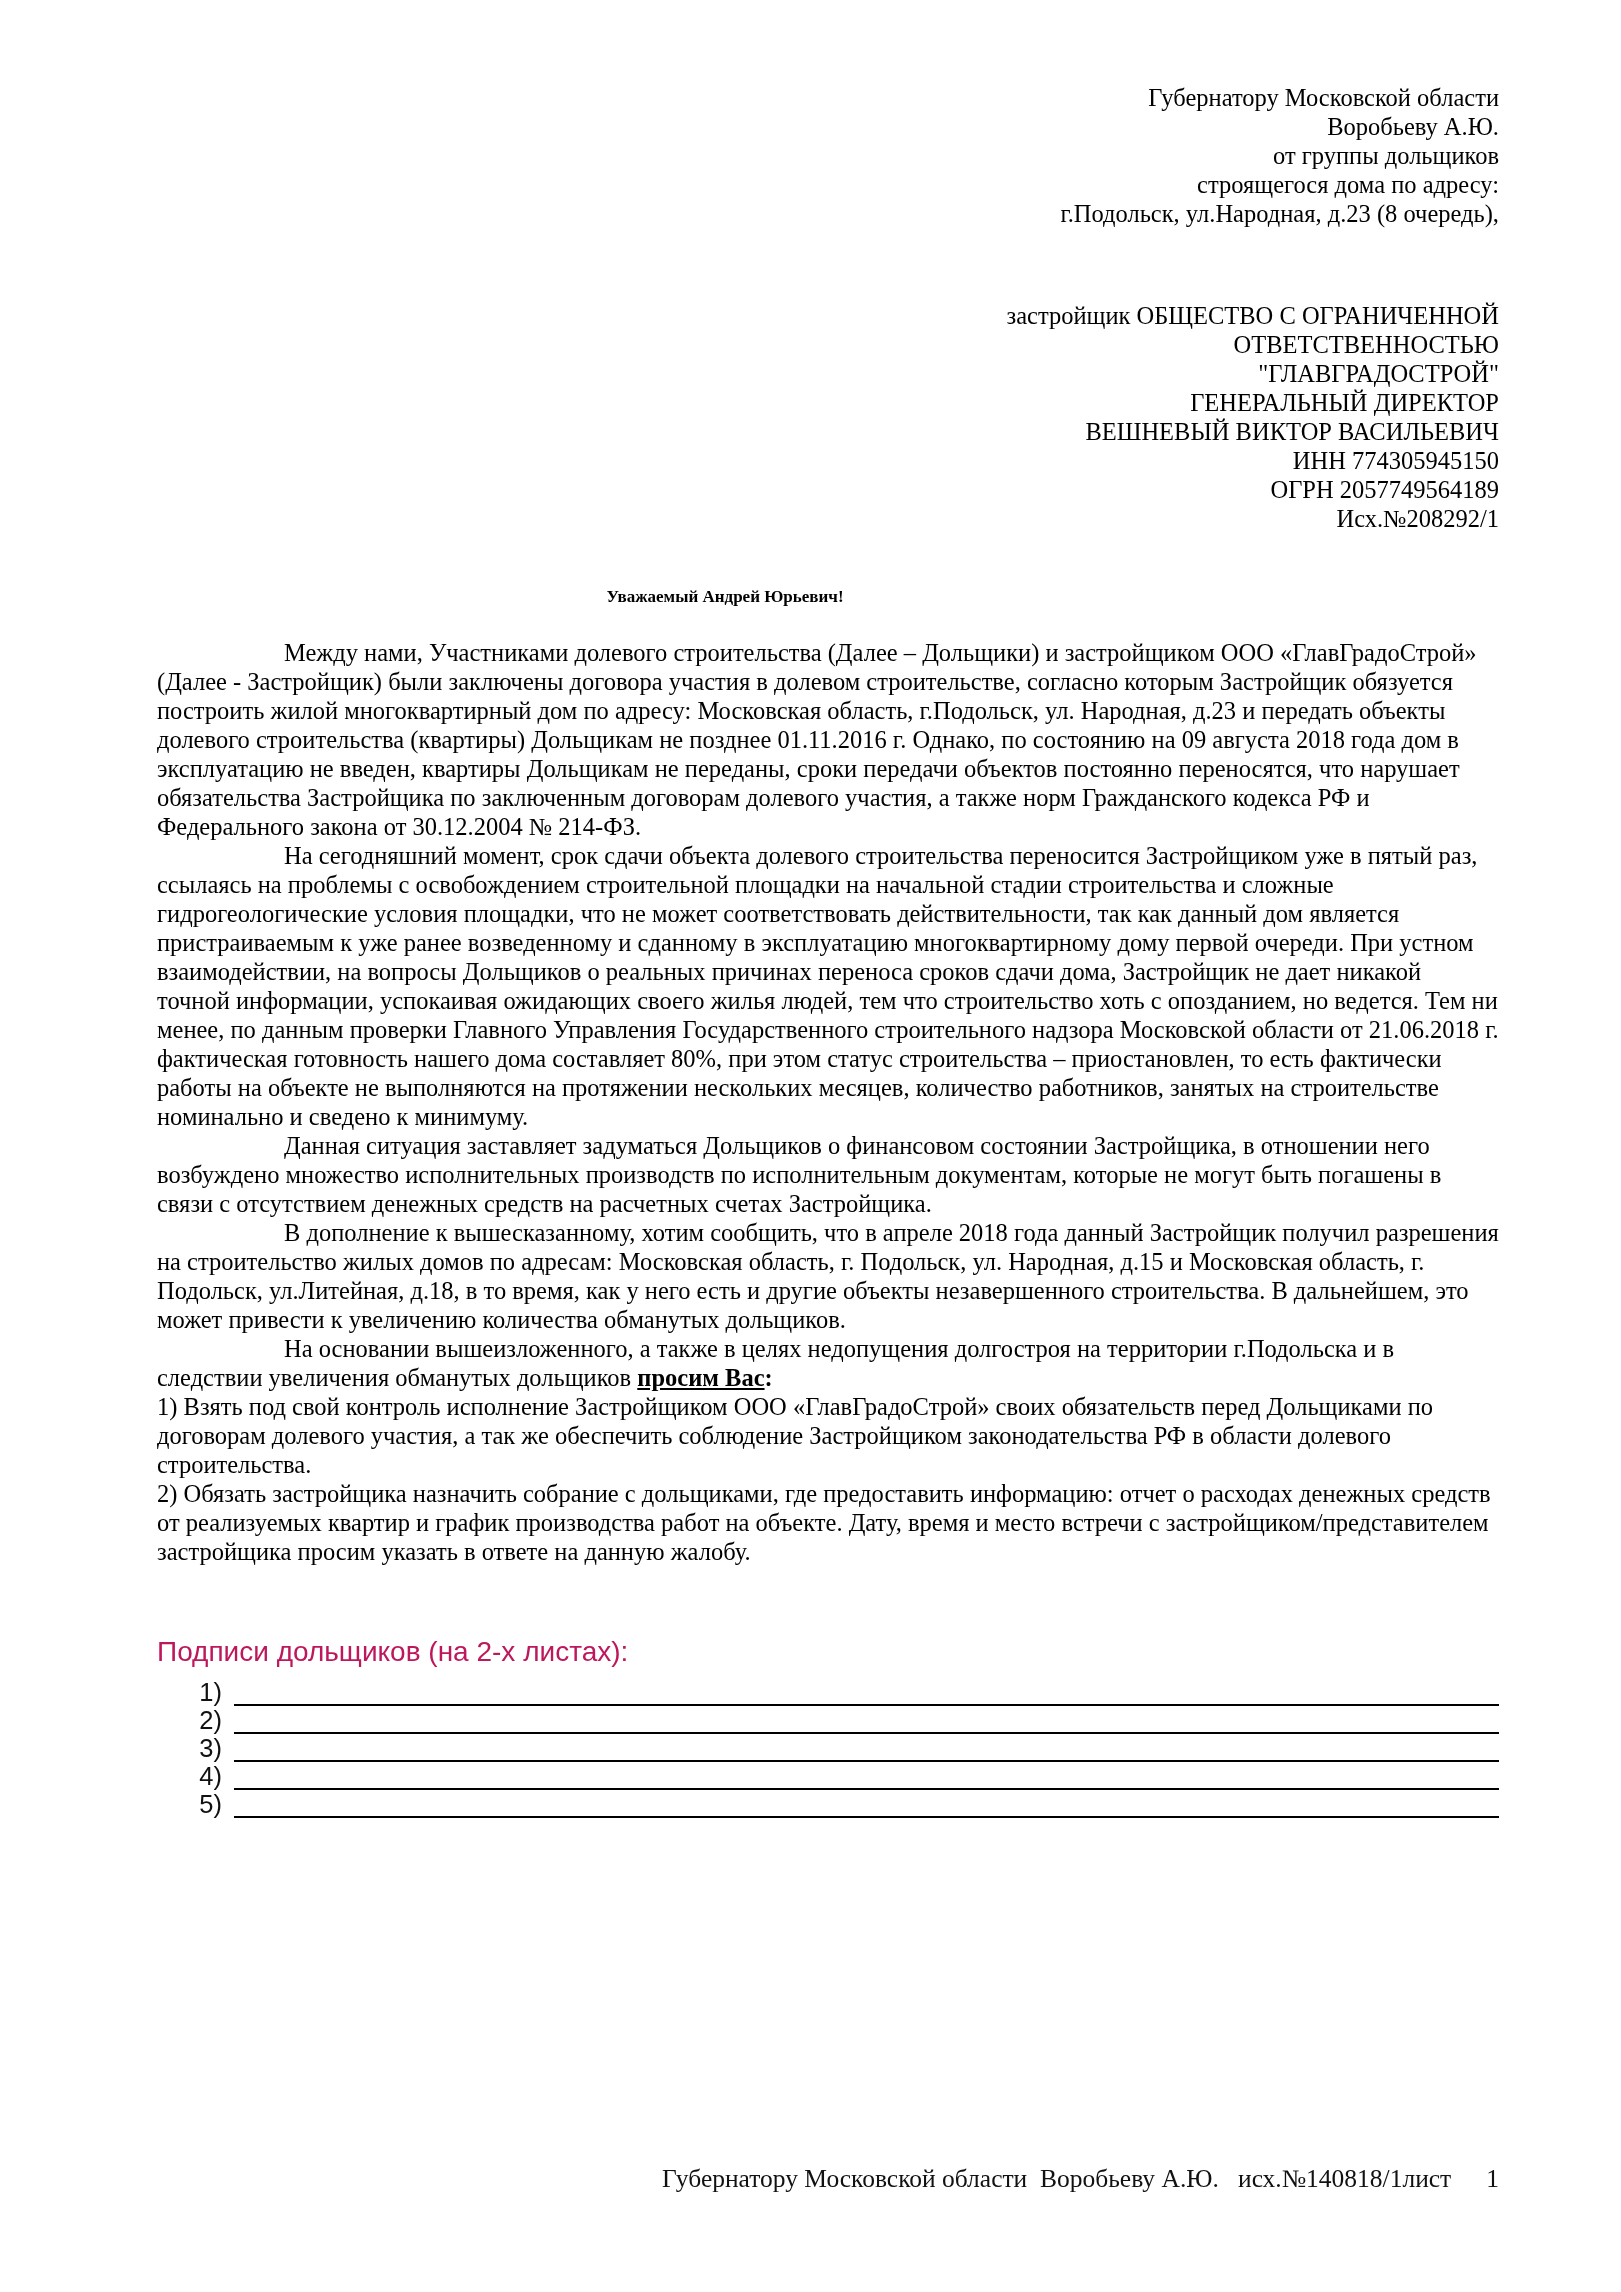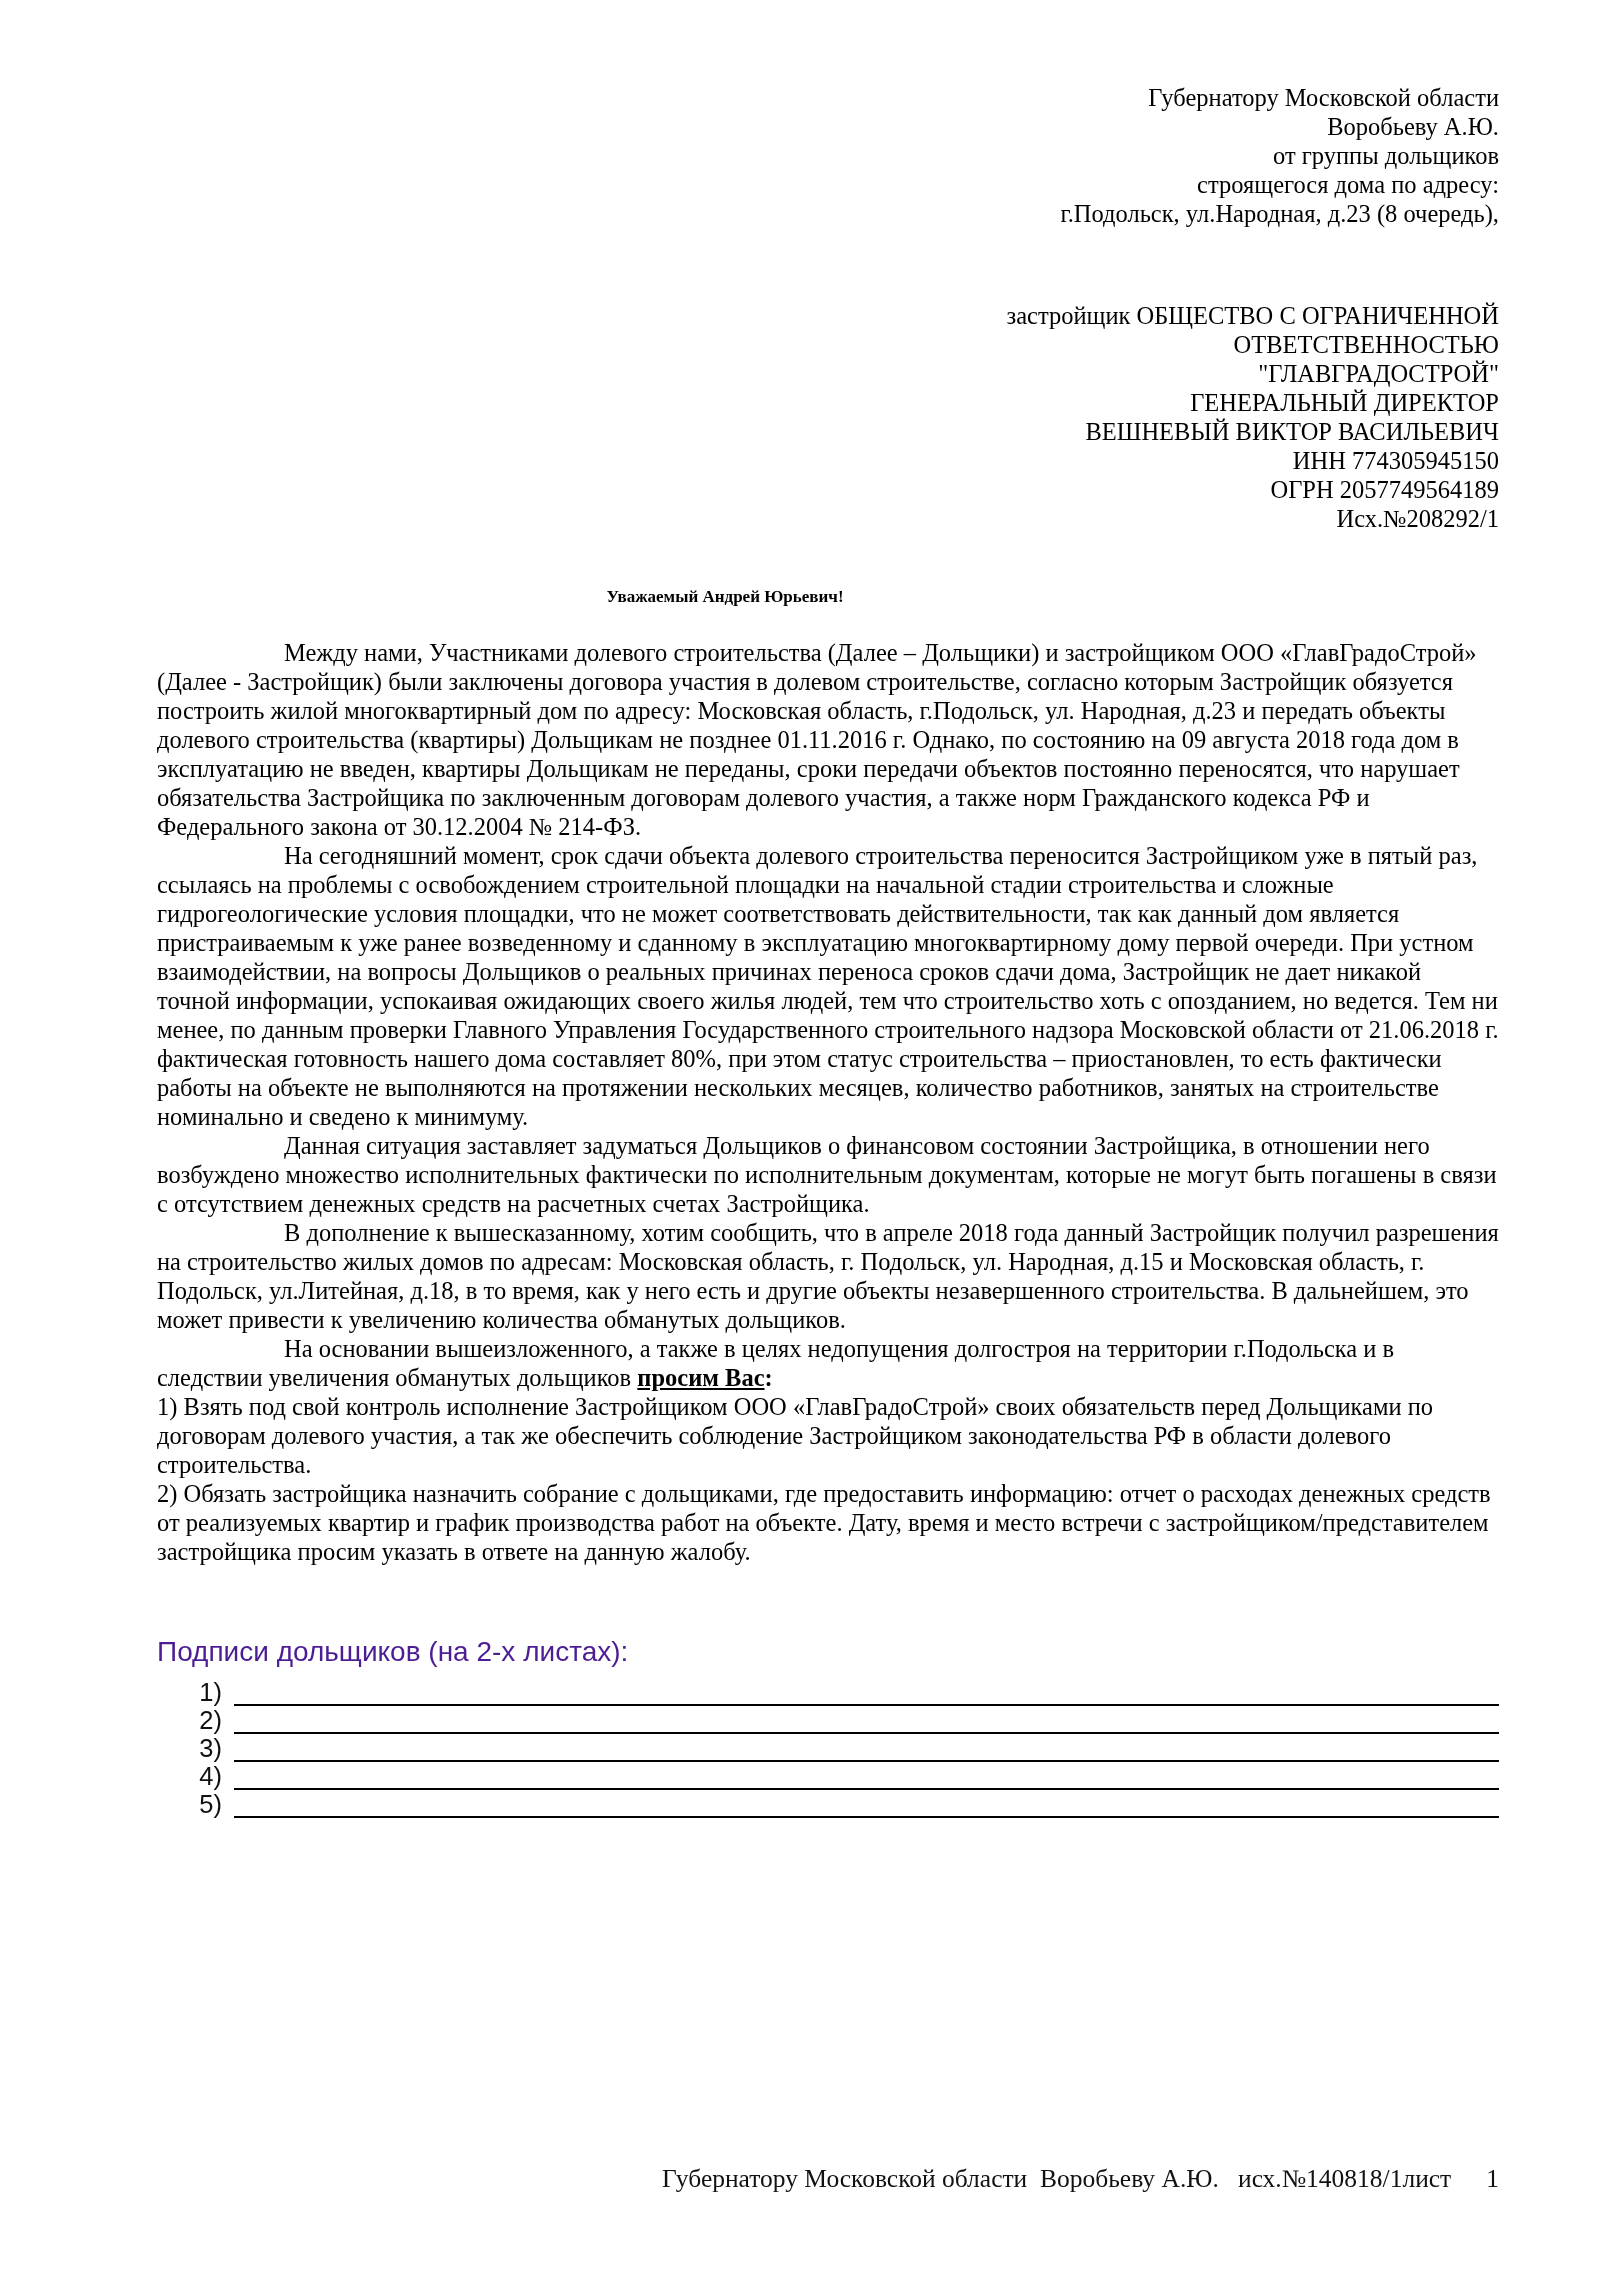--- a/index.html
+++ b/index.html
@@ -27,21 +27,21 @@
   }
   .body-text { margin-top: 27.4px; }
   .paragraph { margin: 0; text-indent: 127px; text-align: left; }
   .paragraph.no-indent { text-indent: 0; }
   .request-emphasis { font-weight: bold; text-decoration: underline; }
   .request-colon { font-weight: bold; }
   .signatures { margin-top: 71px; }
   .signatures-heading {
     font-family: "Liberation Sans", sans-serif;
     font-size: 28px;
-    color: #4c1d95;
+    color: #be185d;
   }
   .signature-rows { margin-top: 11.8px; }
   .signature-row {
     display: flex;
     align-items: flex-end;
     height: 28px;
     font-family: "Liberation Sans", sans-serif;
     font-size: 25.5px;
     color: #111111;
   }
@@ -93,21 +93,21 @@
     <div>ИНН 774305945150</div>
     <div>ОГРН 2057749564189</div>
     <div>Исх.№208292/1</div>
   </div>
 
   <div class="salutation">Уважаемый Андрей Юрьевич!</div>
 
   <div class="body-text">
     <p class="paragraph">Между нами, Участниками долевого строительства (Далее – Дольщики) и застройщиком ООО «ГлавГрадоСтрой» (Далее - Застройщик) были заключены договора участия в долевом строительстве, согласно которым Застройщик обязуется построить жилой многоквартирный дом по адресу: Московская область, г.Подольск, ул. Народная, д.23 и передать объекты долевого строительства (квартиры) Дольщикам не позднее 01.11.2016 г. Однако, по состоянию на 09 августа 2018 года дом в эксплуатацию не введен, квартиры Дольщикам не переданы, сроки передачи объектов постоянно переносятся, что нарушает обязательства Застройщика по заключенным договорам долевого участия, а также норм Гражданского кодекса РФ и Федерального закона от 30.12.2004 № 214-ФЗ.</p>
     <p class="paragraph">На сегодняшний момент, срок сдачи объекта долевого строительства переносится Застройщиком уже в пятый раз, ссылаясь на проблемы с освобождением строительной площадки на начальной стадии строительства и сложные гидрогеологические условия площадки, что не может соответствовать действительности, так как данный дом является пристраиваемым к уже ранее возведенному и сданному в эксплуатацию многоквартирному дому первой очереди. При устном взаимодействии, на вопросы Дольщиков о реальных причинах переноса сроков сдачи дома, Застройщик не дает никакой точной информации, успокаивая ожидающих своего жилья людей, тем что строительство хоть с опозданием, но ведется. Тем ни менее, по данным проверки Главного Управления Государственного строительного надзора Московской области от 21.06.2018 г. фактическая готовность нашего дома составляет 80%, при этом статус строительства – приостановлен, то есть фактически работы на объекте не выполняются на протяжении нескольких месяцев, количество работников, занятых на строительстве номинально и сведено к минимуму.</p>
-    <p class="paragraph">Данная ситуация заставляет задуматься Дольщиков о финансовом состоянии Застройщика, в отношении него возбуждено множество исполнительных фактически по исполнительным документам, которые не могут быть погашены в связи с отсутствием денежных средств на расчетных счетах Застройщика.</p>
+    <p class="paragraph">Данная ситуация заставляет задуматься Дольщиков о финансовом состоянии Застройщика, в отношении него возбуждено множество исполнительных производств по исполнительным документам, которые не могут быть погашены в связи с отсутствием денежных средств на расчетных счетах Застройщика.</p>
     <p class="paragraph">В дополнение к вышесказанному, хотим сообщить, что в апреле 2018 года данный Застройщик получил разрешения на строительство жилых домов по адресам: Московская область, г. Подольск, ул. Народная, д.15 и Московская область, г. Подольск, ул.Литейная, д.18, в то время, как у него есть и другие объекты незавершенного строительства. В дальнейшем, это может привести к увеличению количества обманутых дольщиков.</p>
     <p class="paragraph"><span>На основании вышеизложенного, а также в целях недопущения долгостроя на территории г.Подольска и в следствии увеличения обманутых дольщиков </span><span class="request-emphasis">просим Вас</span><span class="request-colon">:</span></p>
     <p class="paragraph no-indent">1) Взять под свой контроль исполнение Застройщиком ООО «ГлавГрадоСтрой» своих обязательств перед Дольщиками по договорам долевого участия, а так же обеспечить соблюдение Застройщиком законодательства РФ в области долевого строительства.</p>
     <p class="paragraph no-indent">2) Обязать застройщика назначить собрание с дольщиками, где предоставить информацию: отчет о расходах денежных средств от реализуемых квартир и график производства работ на объекте. Дату, время и место встречи с застройщиком/представителем застройщика просим указать в ответе на данную жалобу.</p>
   </div>
 
   <div class="signatures">
     <div class="signatures-heading">Подписи дольщиков (на 2-х листах):</div>
     <div class="signature-rows">
       <div class="signature-row">

